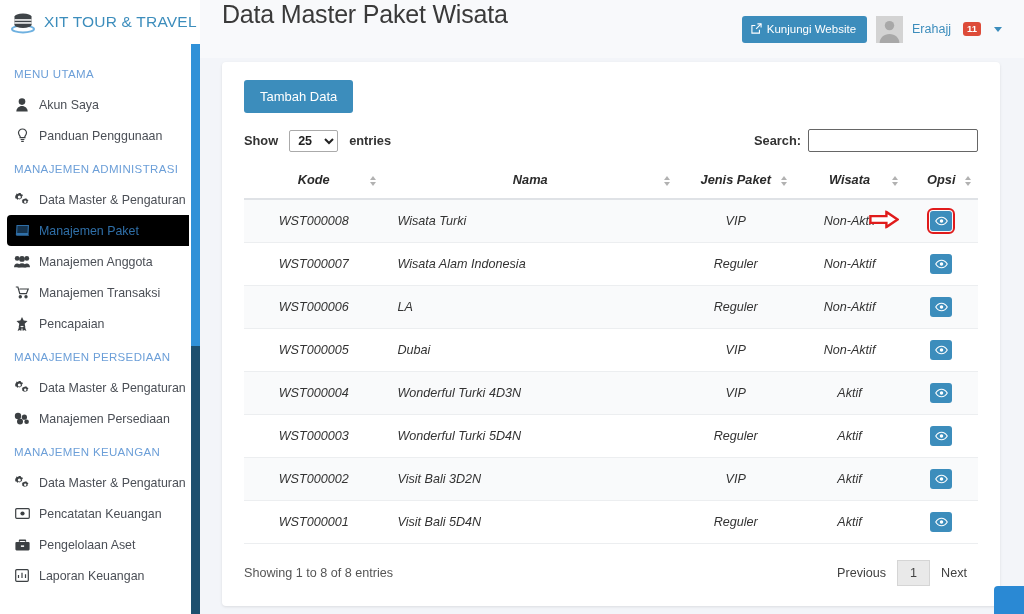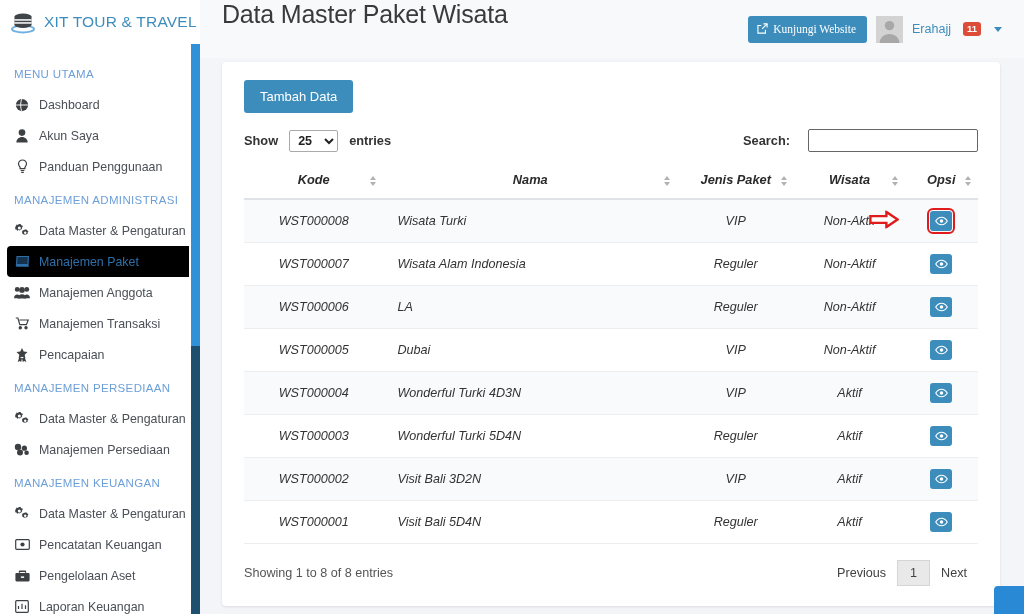--- a/index.html
+++ b/index.html
@@ -101,21 +101,21 @@
     margin-left: auto;
     display: flex; align-items: center; gap: 9px;
   }
   .btn-visit {
     background: #3c8dbc; color: #fff;
     border: none; border-radius: 3px;
     font-size: 11.5px;
     padding: 7px 11px 7px 9px;
     display: inline-flex; align-items: center; gap: 5px;
     cursor: pointer;
-    font-family: Liberation Serif, serif;
+    font-family: Liberation Sans, sans-serif;
   }
   .avatar {
     width: 27px; height: 27px;
     background: #d3d3d3;
     display: flex; align-items: flex-end; justify-content: center;
     overflow: hidden;
   }
   .user-name { color: #3c8dbc; font-size: 12.5px; }
   .badge-count {
     background: #dd4b39; color: #fff;
@@ -159,21 +159,21 @@
   .show-entries { display: flex; align-items: center; gap: 11px; font-weight: bold; }
   .entries-select {
     font-family: inherit; font-size: 12.5px;
     padding: 2px 2px 2px 4px;
     border: 1px solid #aaa; border-radius: 2px;
     background: #fff; color: #222;
     font-weight: bold;
   }
   .search-wrap {
     margin-left: auto;
-    display: flex; align-items: center; gap: 18px;
+    display: flex; align-items: center; gap: 7px;
     font-weight: bold;
   }
   .search-input {
     width: 170px; height: 23px;
     border: 1px solid #666; border-radius: 2px;
     background: #fff;
     font-family: inherit; font-size: 12px;
     padding: 0 5px;
   }
 
@@ -282,30 +282,20 @@
           <rect x="4.5" y="10.2" width="17" height="1.5" fill="#ffffff"></rect>
           <rect x="4.5" y="13.2" width="17" height="1.5" fill="#ffffff"></rect>
         </svg>
       </span>
       <span class="brand-text">XIT TOUR &amp; TRAVEL</span>
     </div>
 
     <nav class="nav">
 
       <div class="nav-header">MENU UTAMA</div>
-      <div class="nav-item">
-        <span class="ico">
-          <svg width="14" height="14" viewBox="0 0 16 16" fill="currentColor">
-              <circle cx="8" cy="8" r="7"></circle>
-              <path d="M8 1c-2 2.2-2 11.8 0 14" stroke="#fff" stroke-width="1.1" fill="none"></path>
-              <path d="M1.2 8h13.6" stroke="#fff" stroke-width="1.1" fill="none"></path>
-            </svg>
-        </span>
-        <span>Dashboard</span>
-      </div>
       <div class="nav-item">
         <span class="ico">
           <svg width="12" height="14" viewBox="0 0 12 14" fill="currentColor">
               <circle cx="6" cy="3.6" r="3.3"></circle>
               <path d="M0.3 13.6c0-3.3 2.6-5.6 5.7-5.6s5.7 2.3 5.7 5.6z"></path>
             </svg>
         </span>
         <span>Akun Saya</span>
       </div>
       <div class="nav-item">

